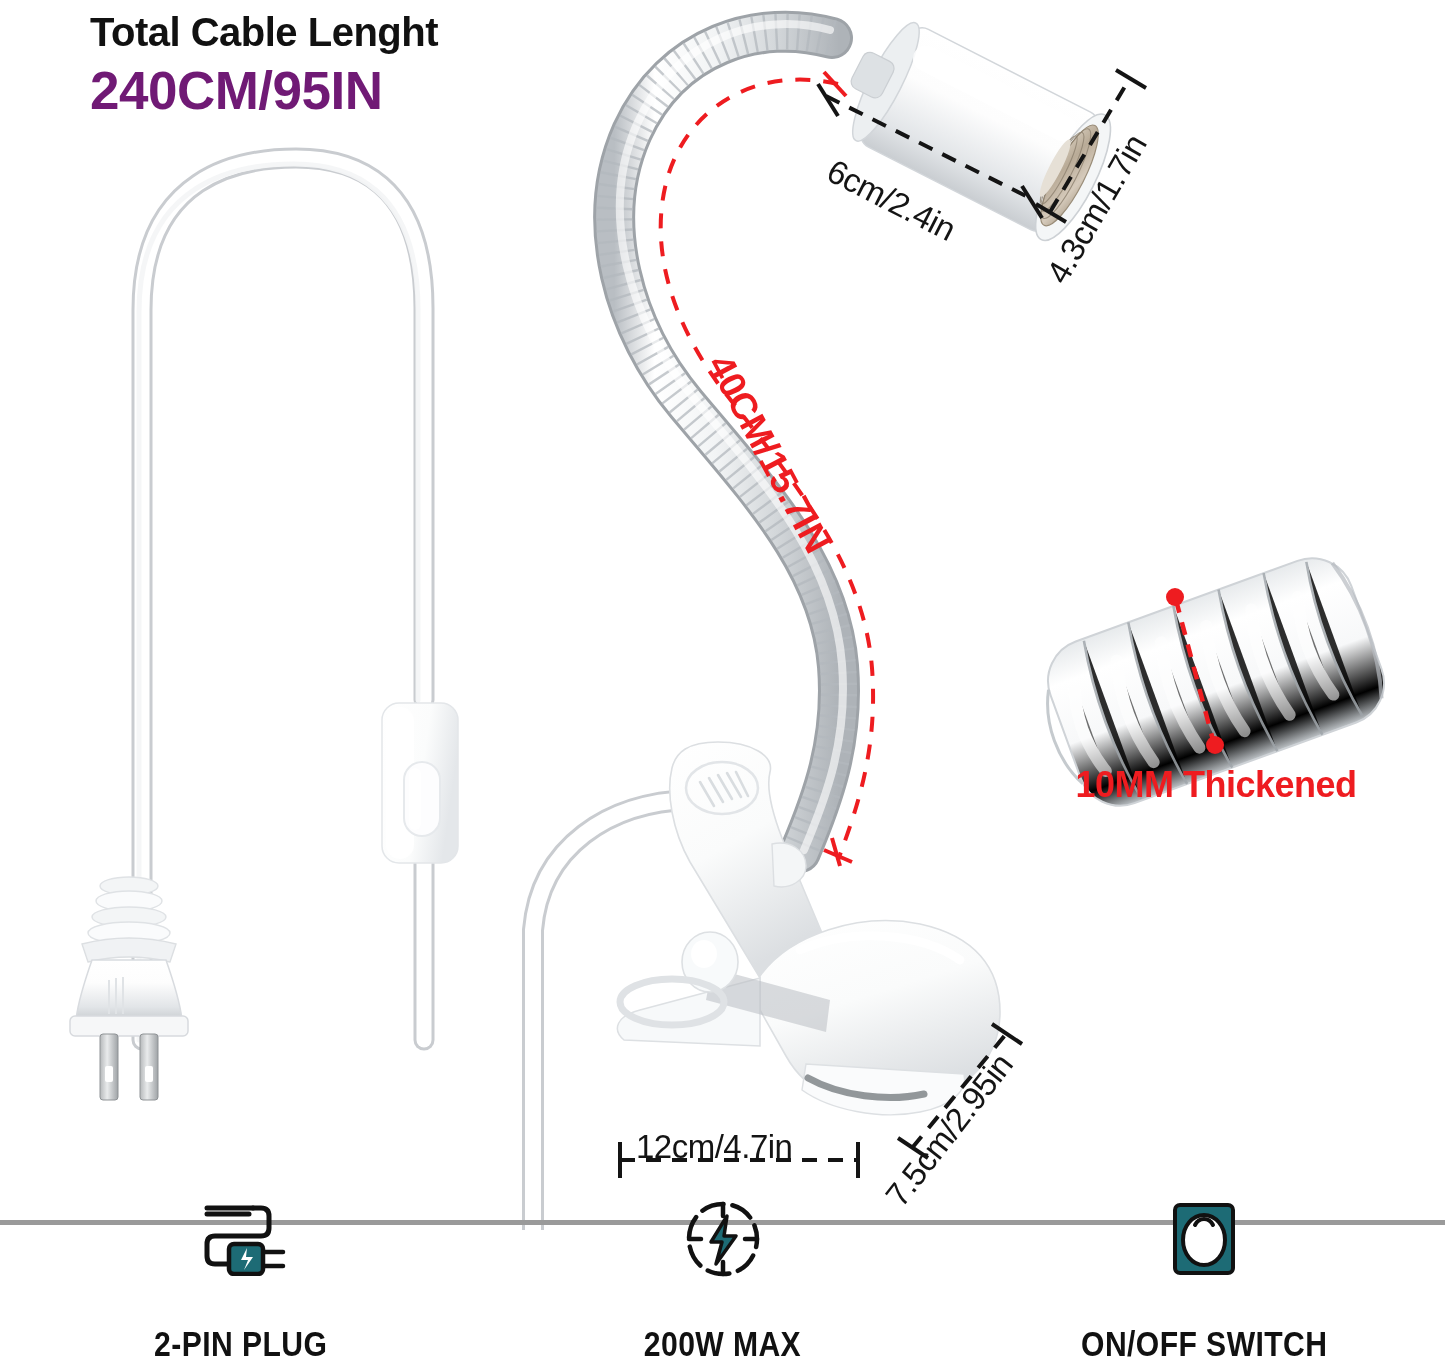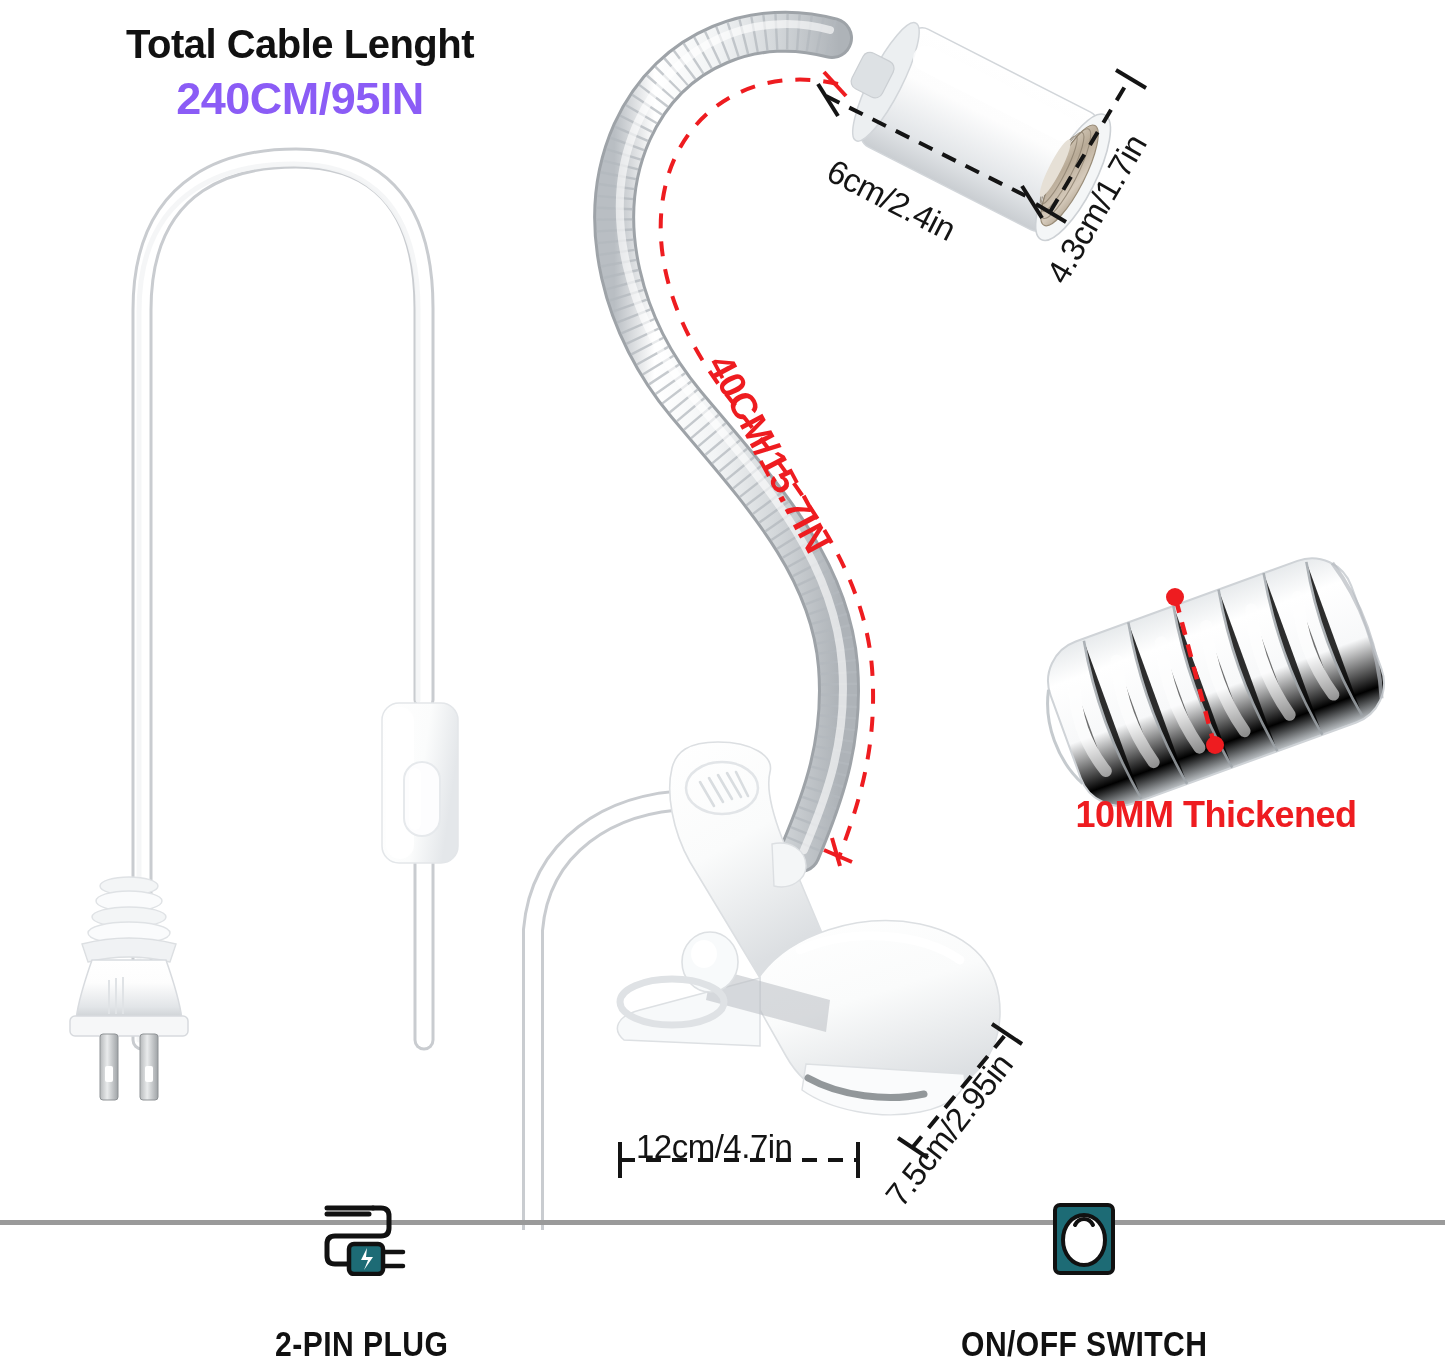--- a/index.html
+++ b/index.html
@@ -15,37 +15,37 @@
     width: 1445px;
     height: 1364px;
     background: #ffffff;
     overflow: hidden;
   }
   .abs { position: absolute; }
 
   
   #headline-block {
     left: 90px;
-    top: 22px;
+    top: 10px;
     width: 420px;
-    text-align: center;
+    text-align: left;
   }
   #headline-title {
     font-size: 40px;
     font-weight: bold;
     color: #111111;
     letter-spacing: -0.5px;
     line-height: 1.1;
     white-space: nowrap;
   }
   #headline-value {
     margin-top: 8px;
-    font-size: 45px;
+    font-size: 53px;
     font-weight: bold;
-    color: #8b5cf6;
+    color: #701a75;
     letter-spacing: -0.5px;
     line-height: 1.1;
     white-space: nowrap;
   }
 
   
   .dim-label {
     font-size: 33px;
     font-weight: normal;
     color: #141414;
@@ -56,21 +56,21 @@
     font-size: 37px;
     font-weight: bold;
     color: #ee1c20;
     white-space: nowrap;
     letter-spacing: 0px;
   }
 
   
   #thickened-label {
     left: 1046px;
-    top: 794px;
+    top: 764px;
     width: 340px;
     text-align: center;
     font-size: 36px;
     font-weight: bold;
     color: #ee1c20;
     white-space: nowrap;
     letter-spacing: -0.5px;
   }
 
   
@@ -436,20 +436,35 @@
             <line x1="76" y1="50" x2="94" y2="50"></line>
             <line x1="76" y1="64" x2="94" y2="64"></line>
           </g>
           <path d="M 58 46 L 52 58 L 59 58 L 55 68 L 64 55 L 57 55 Z" fill="#ffffff"></path>
         </svg>
       </div>
       <div class="feature-label">2-PIN PLUG</div>
     </div>
 
 
+    <div class="feature-cell">
+      <div class="feature-icon">
+        <svg width="80" height="78" viewBox="0 0 80 78">
+          <g fill="none" stroke="#111111" stroke-width="4.5" stroke-linecap="round">
+            <path d="M 40 4 C 18 4, 6 22, 6 39 C 6 56, 18 74, 40 74 C 62 74, 74 56, 74 39 C 74 22, 62 4, 40 4 Z" stroke-dasharray="22 9"></path>
+            <line x1="40" y1="4" x2="40" y2="16"></line>
+            <line x1="40" y1="62" x2="40" y2="74"></line>
+            <line x1="6" y1="39" x2="18" y2="39"></line>
+            <line x1="62" y1="39" x2="74" y2="39"></line>
+          </g>
+          <path d="M 44 16 L 28 42 L 39 42 L 33 64 L 53 36 L 41 36 Z" fill="#1d6b75" stroke="#111111" stroke-width="3.5" stroke-linejoin="round"></path>
+        </svg>
+      </div>
+      <div class="feature-label">200W MAX</div>
+    </div>
 
     <div class="feature-cell">
       <div class="feature-icon">
         <svg width="66" height="76" viewBox="0 0 66 76">
           <rect x="4" y="4" width="58" height="68" rx="5" ry="5" fill="#1d6b75" stroke="#111111" stroke-width="4"></rect>
           <ellipse cx="33" cy="39" rx="21" ry="25" fill="#ffffff" stroke="#111111" stroke-width="4"></ellipse>
           <path d="M 24 24 C 28 16, 38 16, 42 24" fill="none" stroke="#111111" stroke-width="4" stroke-linecap="round"></path>
         </svg>
       </div>
       <div class="feature-label">ON/OFF SWITCH</div>

